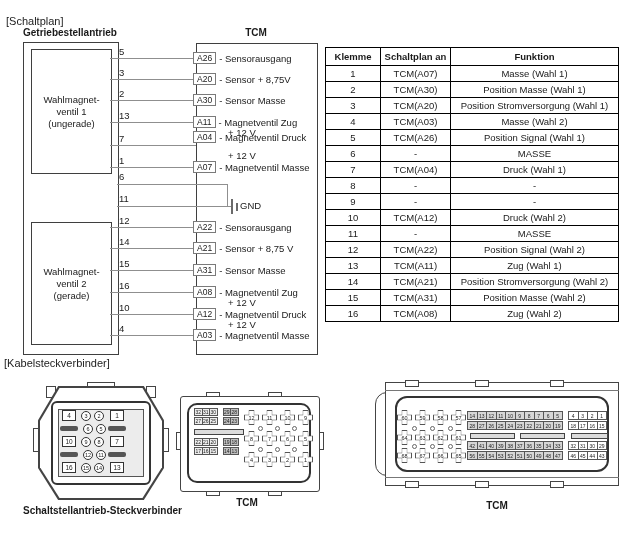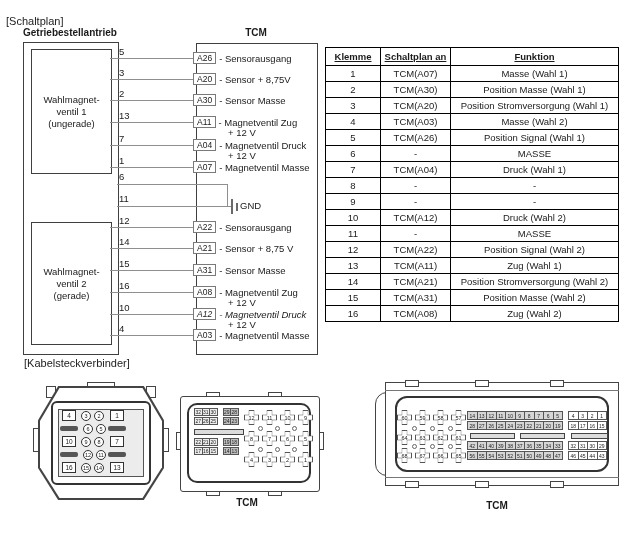--- a/index.html
+++ b/index.html
@@ -13,21 +13,21 @@
   .wire{position:absolute;height:1.2px;background:#8f8f8f;}
   .vwire{position:absolute;width:1.2px;background:#8f8f8f;}
   .pin-num{position:absolute;font-size:9.5px;}
   .alabel{position:absolute;font-size:9.5px;white-space:nowrap;display:flex;align-items:center;gap:3px;}
   .acode{display:inline-block;border:1px solid #7a7a7a;padding:0 3px;font-size:8.5px;line-height:10px;background:#fff;}
   .alabel2{position:absolute;font-size:9.5px;white-space:nowrap;}
   .gndbar{position:absolute;background:#6a6a6a;}
   
   #conn-table{position:absolute;left:325px;top:47px;border-collapse:collapse;font-size:9.5px;table-layout:fixed;}
   #conn-table th,#conn-table td{border:1px solid #000;text-align:center;padding:0 2px;overflow:hidden;}
-  #conn-table th{height:17px;font-size:9.5px;text-decoration:underline;}
+  #conn-table th{height:17px;font-size:9.5px;}
   #conn-table td{height:15px;}
   
   .hole{position:absolute;width:5px;height:5px;border:1px solid #666;border-radius:50%;background:#fff;box-sizing:border-box;}
   .cross{position:relative;width:15px;height:15px;flex:0 0 auto;}
   .cross::before{content:"";position:absolute;inset:0;background:#555;
      clip-path:polygon(32% 0,68% 0,68% 32%,100% 32%,100% 68%,68% 68%,68% 100%,32% 100%,32% 68%,0 68%,0 32%,32% 32%);}
   .cross::after{content:"";position:absolute;inset:1px;background:#fff;
      clip-path:polygon(32% 0,68% 0,68% 32%,100% 32%,100% 68%,68% 68%,68% 100%,32% 100%,32% 68%,0 68%,0 32%,32% 32%);}
   .cnum{position:absolute;inset:0;z-index:2;display:flex;align-items:center;justify-content:center;font-size:5.5px;color:#222;}
   .cross-row{position:absolute;display:flex;gap:3px;}
@@ -113,21 +113,21 @@
   <div class="pin-num" style="left:119px;top:110px;">13</div>
   <div class="wire" style="left:110px;top:122px;width:86px;"></div>
   <div class="alabel" style="left:193px;top:116px;">
     <span class="acode">A11</span>
     <span>- Magnetventil Zug</span>
   </div>
   <div class="alabel2" style="left:228px;top:127px;">+ 12 V</div>
 
   <div class="pin-num" style="left:119px;top:133px;">7</div>
   <div class="wire" style="left:110px;top:145px;width:86px;"></div>
-  <div class="alabel" style="left:193px;top:139px;">
+  <div class="alabel" style="left:193px;top:131px;">
     <span class="acode">A04</span>
     <span>- Magnetventil Druck</span>
   </div>
   <div class="alabel2" style="left:228px;top:150px;">+ 12 V</div>
 
   <div class="pin-num" style="left:119px;top:155px;">1</div>
   <div class="wire" style="left:110px;top:167px;width:86px;"></div>
   <div class="alabel" style="left:193px;top:161px;">
     <span class="acode">A07</span>
     <span>- Magnetventil Masse</span>
@@ -168,21 +168,21 @@
   <div class="pin-num" style="left:119px;top:280px;">16</div>
   <div class="wire" style="left:110px;top:292px;width:86px;"></div>
   <div class="alabel" style="left:193px;top:286px;">
     <span class="acode">A08</span>
     <span>- Magnetventil Zug</span>
   </div>
   <div class="alabel2" style="left:228px;top:297px;">+ 12 V</div>
 
   <div class="pin-num" style="left:119px;top:302px;">10</div>
   <div class="wire" style="left:110px;top:314px;width:86px;"></div>
-  <div class="alabel" style="left:193px;top:308px;font-style:italic;">
+  <div class="alabel" style="left:193px;top:308px;">
     <span class="acode">A12</span>
     <span>- Magnetventil Druck</span>
   </div>
   <div class="alabel2" style="left:228px;top:319px;">+ 12 V</div>
 
   <div class="pin-num" style="left:119px;top:323px;">4</div>
   <div class="wire" style="left:110px;top:335px;width:86px;"></div>
   <div class="alabel" style="left:193px;top:329px;">
     <span class="acode">A03</span>
     <span>- Magnetventil Masse</span>
@@ -279,21 +279,21 @@
         <td>Position Masse (Wahl 2)</td>
       </tr>
         <tr>
         <td>16</td>
         <td>TCM(A08)</td>
         <td>Zug (Wahl 2)</td>
       </tr>
       </tbody>
   </table>
 
-  <div class="stitle" style="left:4px;top:357px;margin-left:20px;">[Kabelsteckverbinder]</div>
+  <div class="stitle" style="left:4px;top:357px;">[Kabelsteckverbinder]</div>
 
   <div id="act">
     <div class="ear" style="left:49px;top:-4px;width:28px;height:12px;"></div>
     <div class="ear" style="left:8px;top:0;width:10px;height:12px;"></div>
     <div class="ear" style="left:108px;top:0;width:10px;height:12px;"></div>
     <div class="ear" style="left:-5px;top:42px;width:10px;height:24px;"></div>
     <div class="ear" style="left:121px;top:42px;width:10px;height:24px;"></div>
     <div class="ear" style="left:52px;top:104px;width:22px;height:9px;"></div>
     <div class="oct"></div>
     <div class="oct-in"></div>
@@ -579,20 +579,21 @@
         </div>
       <div class="pbgroup light2">
           <div class="pbox2">46</div>
           <div class="pbox2">45</div>
           <div class="pbox2">44</div>
           <div class="pbox2">43</div>
         </div>
     </div>
   </div>
 
+  <div class="conn-label" style="left:5px;top:505px;width:195px;">Schaltstellantrieb-Steckverbinder</div>
   <div class="conn-label" style="left:172px;top:497px;width:150px;">
     <div>TCM</div>
   </div>
   <div class="conn-label" style="left:382px;top:500px;width:230px;">
     <div>TCM</div>
   </div>
 
 </div>
 
 </body></html>

